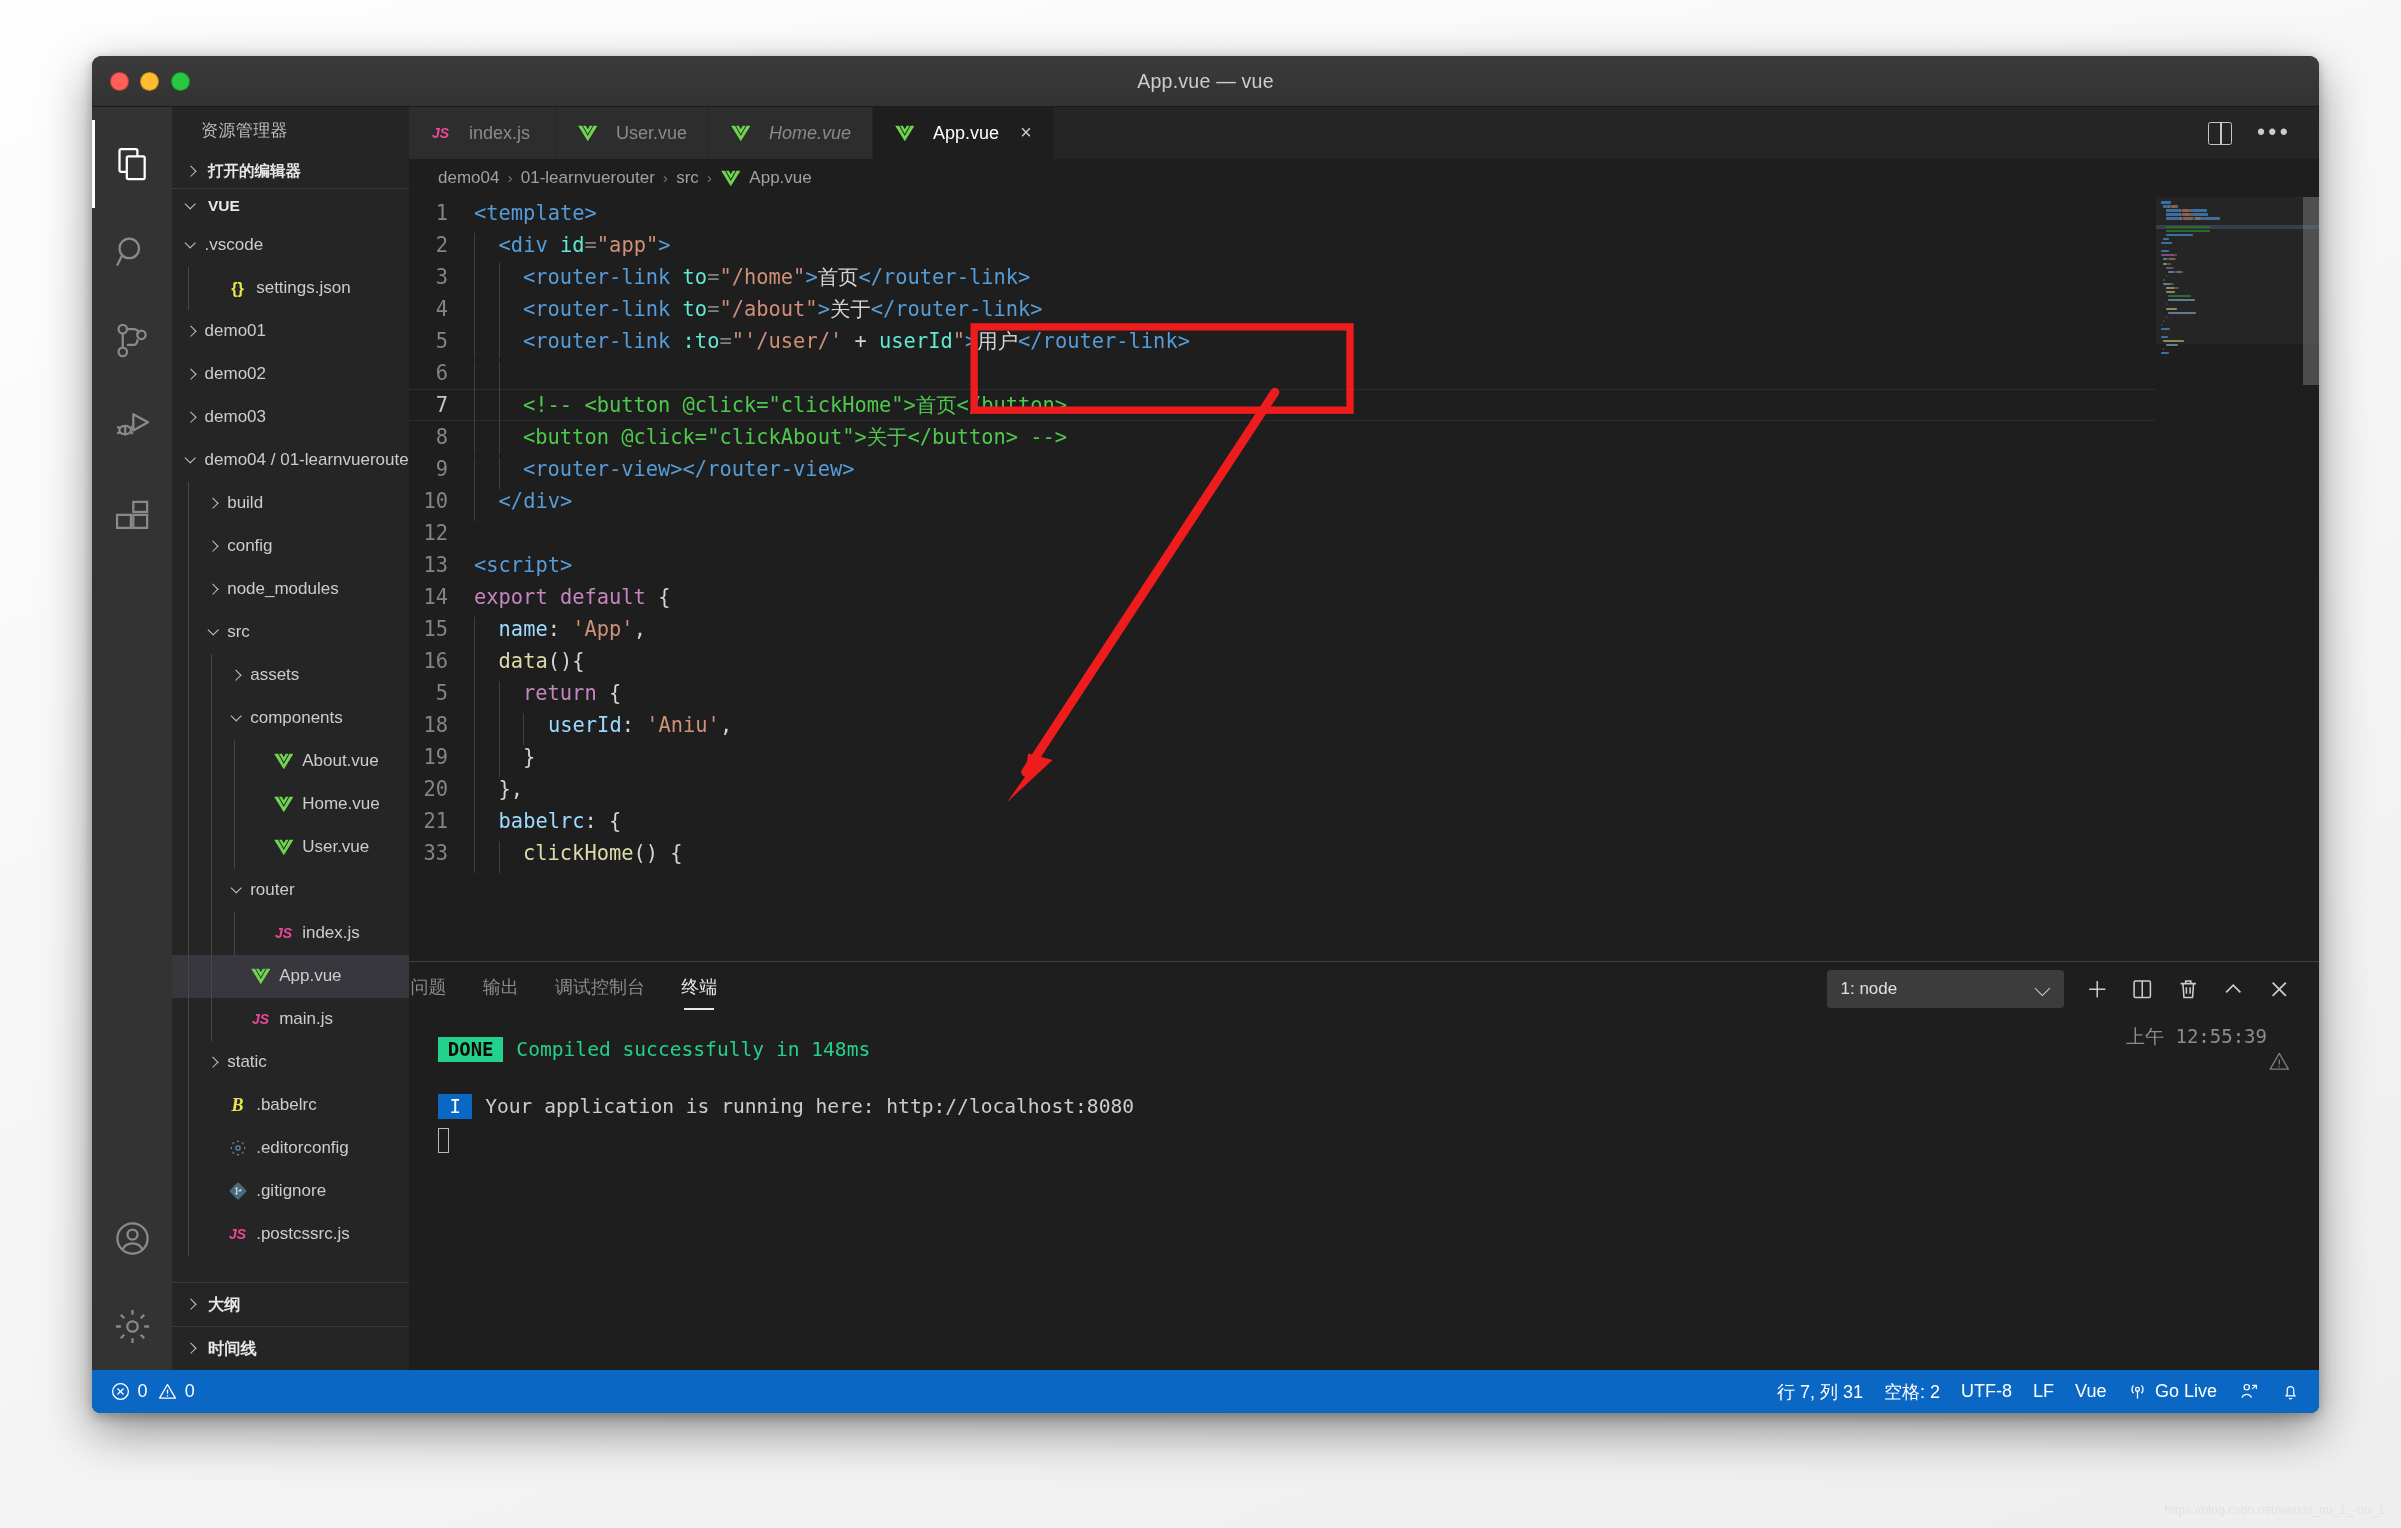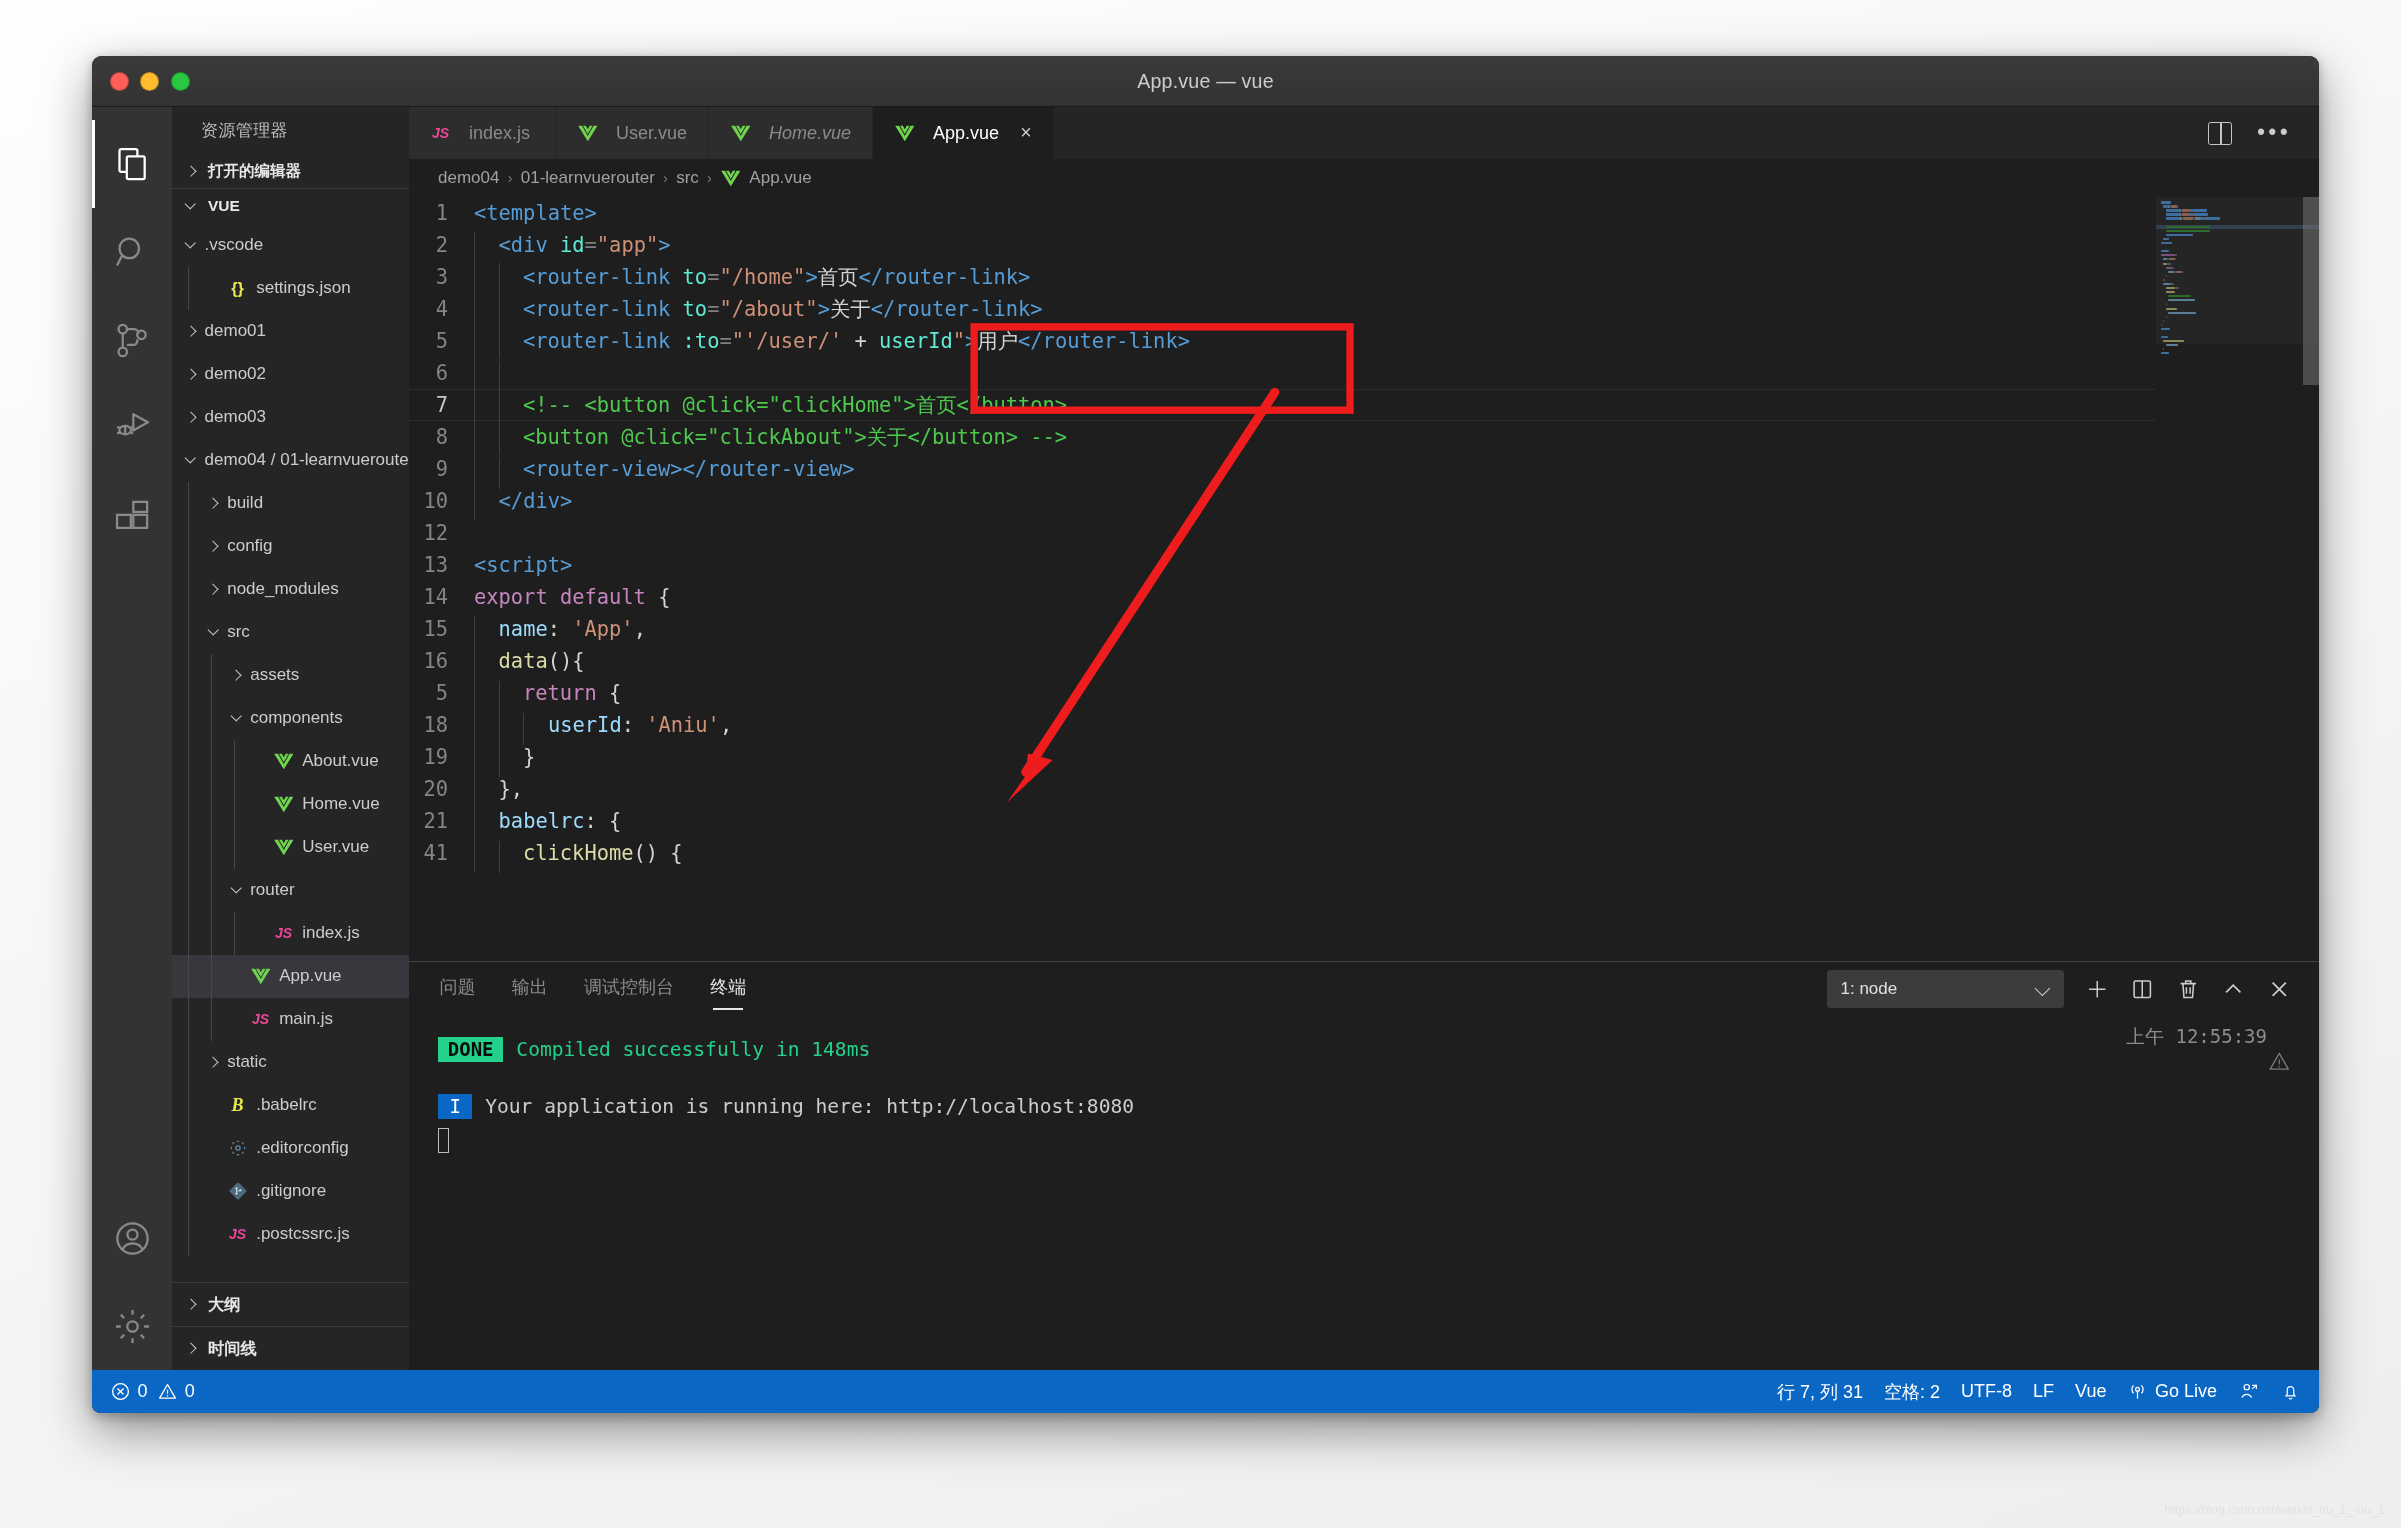--- a/index.html
+++ b/index.html
@@ -228,21 +228,20 @@
   
   .panel {
     flex: 0 0 409px; height: 409px;
     background: #1e1e1e;
     border-top: 0.8px solid #424242;
     display: flex; flex-direction: column;
   }
   .panel-head {
     height: 54px; flex: 0 0 54px;
     display: flex; align-items: center;
-    padding-left: 29px;
     position: relative;
     gap: 16px;
   }
   .ptab {
     color: #8a8a8a; font-size: 18px; margin-right: 33px;
     position: relative; padding: 6.5px 1.6px 11.4px;
   }
   .ptab.active { color: #e7e7e7; }
   .ptab.active::after {
     content: ""; position: absolute; left: 4.9px; right: 4.9px; bottom: 0;
@@ -692,21 +691,21 @@
               <div class="codeline"><span class="lnum">12</span><span class="ctext"><span style="display:inline-block;width:0px"></span></span></div>
               <div class="codeline"><span class="lnum">13</span><span class="ctext"><span style="display:inline-block;width:0px"></span><span class="t-tag">&lt;script&gt;</span></span></div>
               <div class="codeline"><span class="lnum">14</span><span class="ctext"><span style="display:inline-block;width:0px"></span><span class="t-kw">export default</span><span class="t-white"> {</span></span></div>
               <div class="codeline"><span class="lnum">15</span><span class="ctext"><span class="ig" style="left:0px"></span><span style="display:inline-block;width:24.6px"></span><span class="t-prop">name</span><span class="t-white">: </span><span class="t-str">'App'</span><span class="t-white">,</span></span></div>
               <div class="codeline"><span class="lnum">16</span><span class="ctext"><span class="ig" style="left:0px"></span><span style="display:inline-block;width:24.6px"></span><span class="t-fn">data</span><span class="t-white">(){</span></span></div>
               <div class="codeline"><span class="lnum">5</span><span class="ctext"><span class="ig" style="left:0px"></span><span class="ig" style="left:24.6px"></span><span style="display:inline-block;width:49px"></span><span class="t-kw">return</span><span class="t-white"> {</span></span></div>
               <div class="codeline"><span class="lnum">18</span><span class="ctext"><span class="ig" style="left:0px"></span><span class="ig" style="left:24.6px"></span><span class="ig" style="left:49px"></span><span style="display:inline-block;width:74px"></span><span class="t-prop">userId</span><span class="t-white">: </span><span class="t-str">'Aniu'</span><span class="t-white">,</span></span></div>
               <div class="codeline"><span class="lnum">19</span><span class="ctext"><span class="ig" style="left:0px"></span><span class="ig" style="left:24.6px"></span><span style="display:inline-block;width:49px"></span><span class="t-white">}</span></span></div>
               <div class="codeline"><span class="lnum">20</span><span class="ctext"><span class="ig" style="left:0px"></span><span style="display:inline-block;width:24.6px"></span><span class="t-white">},</span></span></div>
               <div class="codeline"><span class="lnum">21</span><span class="ctext"><span class="ig" style="left:0px"></span><span style="display:inline-block;width:24.6px"></span><span class="t-prop">babelrc</span><span class="t-white">: {</span></span></div>
-              <div class="codeline"><span class="lnum">41</span><span class="ctext"><span class="ig" style="left:0px"></span><span class="ig" style="left:24.6px"></span><span style="display:inline-block;width:49px"></span><span class="t-fn">clickHome</span><span class="t-white">() {</span></span></div>
+              <div class="codeline"><span class="lnum">33</span><span class="ctext"><span class="ig" style="left:0px"></span><span class="ig" style="left:24.6px"></span><span style="display:inline-block;width:49px"></span><span class="t-fn">clickHome</span><span class="t-white">() {</span></span></div>
             </div>
         <div class="minimap" id="minimap">
           <div class="mm-slider"></div>
         <div class="mm-line" style="position: absolute; left: 4.9px; top: 3.3px;">
                 <span class="mm-bar" style="background: rgb(60, 110, 160); width: 10.2px; margin-left: 0px;"></span>
               </div>
               <div class="mm-line" style="position: absolute; left: 7.4px; top: 7.4px;">
                 <span class="mm-bar" style="background: rgb(60, 110, 160); width: 5.1px; margin-left: 0px;"></span>
                 <span class="mm-bar" style="background: rgb(91, 125, 150); width: 2px; margin-left: 0px;"></span>
                 <span class="mm-bar" style="background: rgb(74, 74, 74); width: 1px; margin-left: 0px;"></span>

